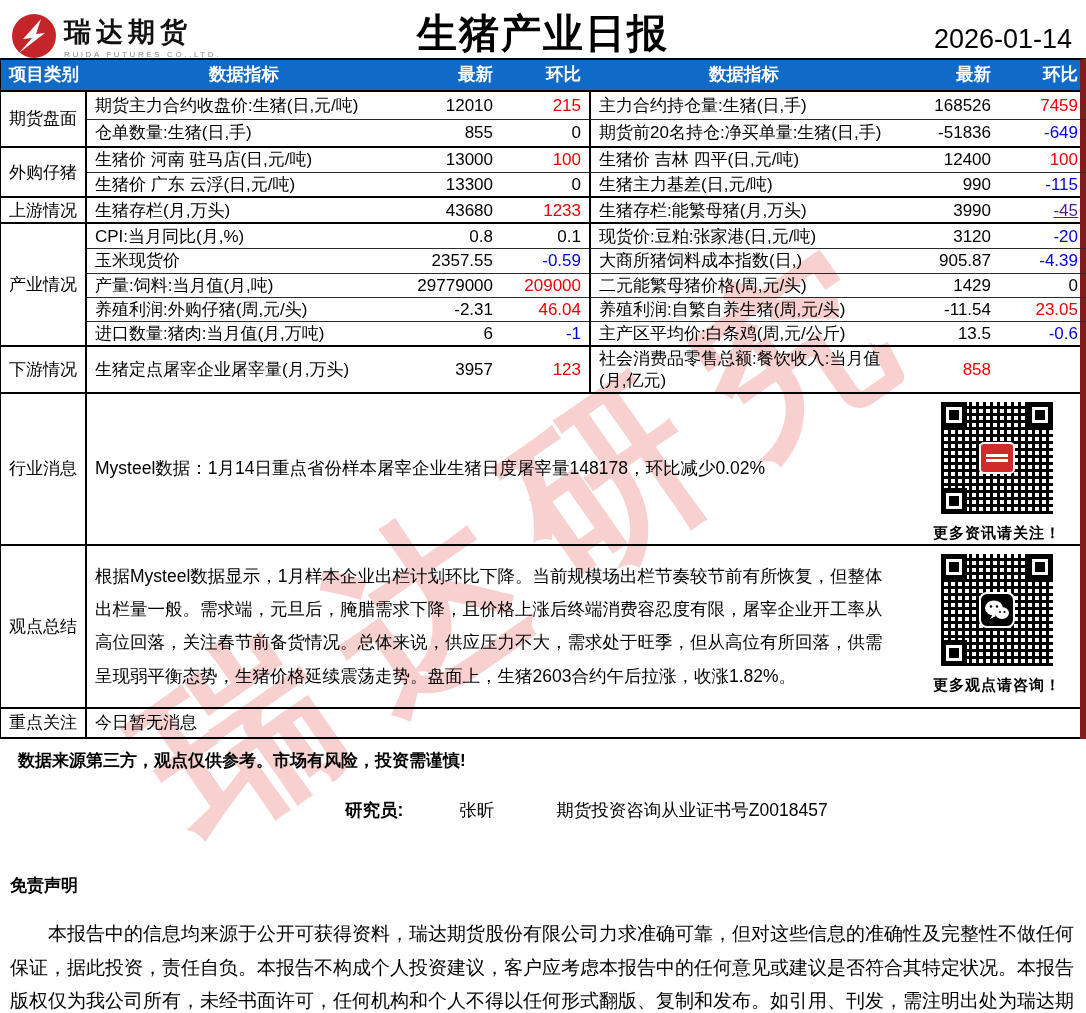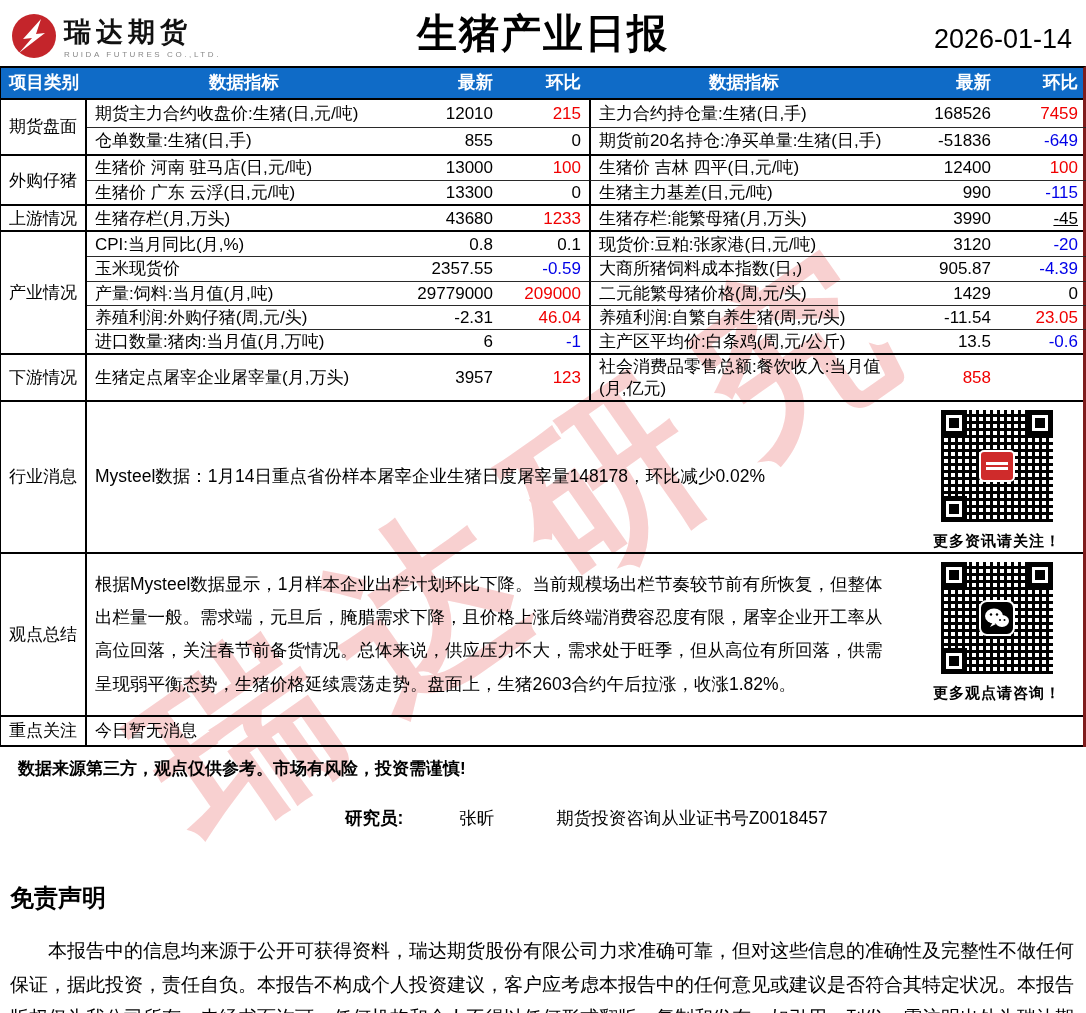--- a/index.html
+++ b/index.html
@@ -1,31 +1,31 @@
 <!DOCTYPE html>
 <html style="--hdr: #0f6bc7; --wm: #ef8f8f;"><head>
 <meta charset="utf-8">
 <style>
   * { box-sizing: border-box; margin: 0; padding: 0; }
   html,body { background:#fff; width:1086px; }
   body { font-family:"Liberation Sans","DejaVu Sans",sans-serif; color:#000; position:relative; }
   .page { width:1086px; min-height:1013px; position:relative; overflow:hidden; }
 
   
-  .top { position:relative; height:66px; }
+  .top { position:relative; height:58px; }
   .logo { position:absolute; left:10px; top:12px; display:flex; align-items:flex-start; gap:6px; }
   .logo-mark { width:48px; height:48px; }
   .logo-texts { display:flex; flex-direction:column; margin-top:6px; }
   .logo-cn { font-size:27px; font-weight:bold; letter-spacing:5px; color:#111; line-height:1.1; }
   .logo-en { font-size:8px; color:#888; letter-spacing:2.6px; margin-top:2px; }
   .doc-title { position:absolute; left:0; right:0; top:6px; text-align:center; font-size:40px; font-weight:900; letter-spacing:2px; }
   .doc-date { position:absolute; right:14px; top:24px; font-size:27px; }
 
   
-  .tbl { border-top:2.5px solid #000; border-left:1px solid #000; border-right:3px solid #7f1d1d; }
+  .tbl { border-top:2.5px solid #000; border-left:1px solid #000; border-right:6px solid #7f1d1d; }
   .grid { display:grid; grid-template-columns:86px 314px 100px 88px 310px 100px 87px; align-items:stretch; }
   .hdr { background:var(--hdr,#0f6bc7); color:#fff; font-weight:bold; min-height:30px; }
   .hdr .c { font-size:17.5px; }
   .grp { border-top:2.5px solid #000; }
   .c { display:flex; align-items:center; font-size:17px; min-height:26px; padding:1px 0; line-height:1.25; }
   .cat { justify-content:center; text-align:center; border-right:2px solid #000; }
   .ind { padding-left:8px; padding-right:4px; }
   .num { justify-content:flex-end; padding-right:8px; }
   .mid { border-left:2px solid #000; }
   .t { border-top:1px solid #2a2a2a; }
@@ -60,21 +60,21 @@
 
   
   .note { font-size:17px; padding:10px 0 0 18px;font-weight:bold; }
   .researcher { display:flex; align-items:center; font-size:17.5px; margin:26px 0 0 345px; }
   .researcher .lbl { font-weight:bold; margin-right:56px; }
   .researcher .name { margin-right:62px; }
   .researcher .cert1 { margin-right:38px; }
 
   
   .disc { margin-top:52px; padding:0 12px 0 10px; }
-  .disc h2 { font-size:24px; font-weight:900; margin-bottom:20px; }
+  .disc h2 { font-size:17px; font-weight:900; margin-bottom:20px; }
   .disc p { font-size:19px; line-height:1.78; text-align:justify; text-indent:2em; }
 
   
   .wm { position:absolute; left:95px; top:690px; transform:rotate(-35deg); transform-origin:0 0;
         font-size:185px; font-weight:700; letter-spacing:38px; color:var(--wm,#ef8f8f);
         opacity:.42; pointer-events:none; white-space:nowrap; mix-blend-mode:multiply; z-index:5; }
 </style>
 </head>
 <body>
 
@@ -141,21 +141,21 @@
       <div class="c num chg t" style="color: rgb(0, 0, 232);">-115</div>
     </div>
 
     <div class="grid grp row24">
       <div class="c cat">上游情况</div>
       <div class="c ind">生猪存栏(月,万头)</div>
       <div class="c num">43680</div>
       <div class="c num chg" style="color: rgb(240, 0, 0);">1233</div>
       <div class="c ind mid">生猪存栏:能繁母猪(月,万头)</div>
       <div class="c num">3990</div>
-      <div class="c num chg" style="color: #000000; text-decoration: underline;">-45</div>
+      <div class="c num chg" style="color: #4c1d95; text-decoration: underline;">-45</div>
     </div>
 
     <div class="grid grp row24">
       <div class="c cat" style="grid-row:1 / span 5">产业情况</div>
       <div class="c ind">CPI:当月同比(月,%)</div>
       <div class="c num">0.8</div>
       <div class="c num chg" style="color: #000000;">0.1</div>
       <div class="c ind mid">现货价:豆粕:张家港(日,元/吨)</div>
       <div class="c num">3120</div>
       <div class="c num chg" style="color: rgb(0, 0, 232);">-20</div>

